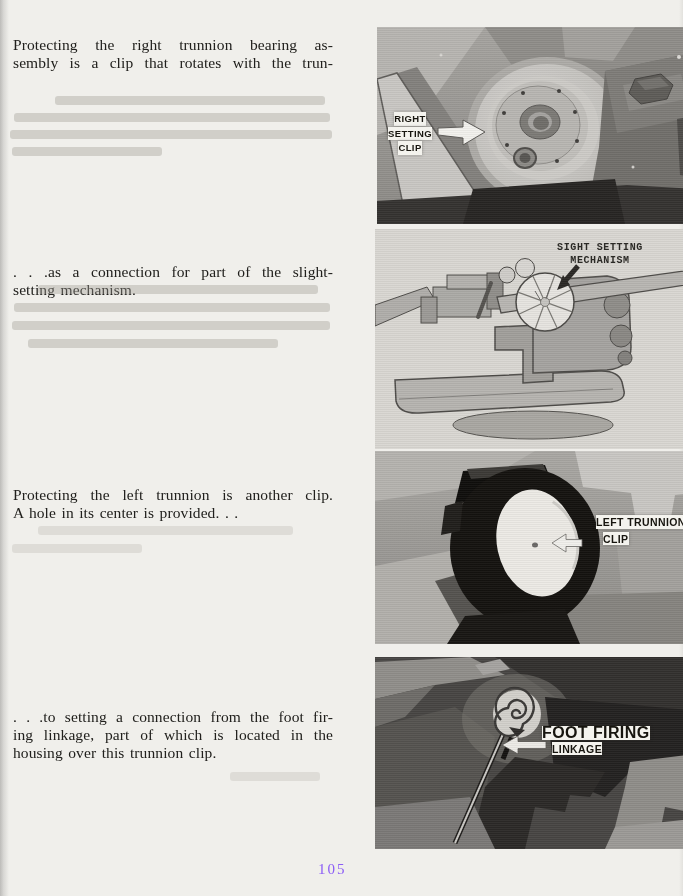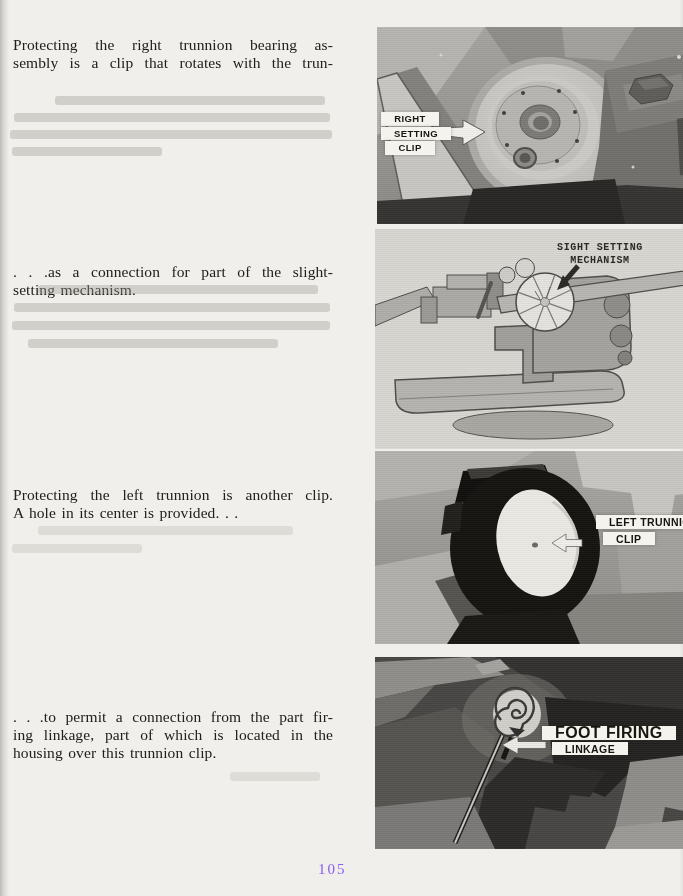--- a/index.html
+++ b/index.html
@@ -27,21 +27,21 @@
   .fig::after{content:"";position:absolute;inset:0;pointer-events:none;
         background:repeating-linear-gradient(0deg,rgba(255,255,255,.045) 0 1px,rgba(0,0,0,.045) 1px 2px);}
   #fig1{left:337px;top:11px;width:335px;height:197px;}
   #fig2{left:335px;top:213px;width:337px;height:220px;}
   #fig3{left:335px;top:435px;width:337px;height:193px;}
   #fig4{left:335px;top:641px;width:337px;height:192px;}
 
   .strips{position:absolute;font-family:"Liberation Sans",sans-serif;font-weight:bold;
         color:var(--label-ink);z-index:3;}
   .strips .row{line-height:12.5px;white-space:nowrap;}
-  .strips .box{display:inline-block;background:var(--label-box);padding:1px 13px 0;
+  .strips .box{display:inline-block;background:var(--label-box);padding:1px 0 0;
         font-size:9.5px;letter-spacing:.4px;box-shadow:0 0 3px rgba(40,40,38,.35);}
   .strips.center{text-align:center;}
 
   .drawlabel{position:absolute;font-family:Liberation Mono, monospace;font-weight:bold;
         font-size:10px;letter-spacing:.6px;color:#2b2a26;text-align:center;
         line-height:13px;z-index:3;white-space:nowrap;}
 
   .pagenum{position:absolute;left:318px;top:861px;font-size:15px;letter-spacing:2px;
         color:#8b5cf6;}
 </style>
@@ -71,21 +71,21 @@
   <div class="ghost" style="left:28px;top:339px;width:250px"></div>
 
   <p class="para" style="top:486px">
     <span class="jline">Protecting the left trunnion is another clip.</span>
     <span class="lline">A hole in its center is provided. . .</span>
   </p>
   <div class="ghost faint" style="left:38px;top:526px;width:255px"></div>
   <div class="ghost faint" style="left:12px;top:544px;width:130px"></div>
 
   <p class="para" style="top:708px">
-    <span class="jline">. . .to permit a connection from the part fir-</span>
+    <span class="jline">. . .to setting a connection from the foot fir-</span>
     <span class="jline">ing linkage, part of which is located in the</span>
     <span class="lline">housing over this trunnion clip.</span>
   </p>
   <div class="ghost faint" style="left:230px;top:772px;width:90px"></div>
 
   <figure class="fig" id="fig1">
     <svg viewBox="0 0 335 197" preserveAspectRatio="none">
       <defs>
         <linearGradient id="f1bg" x1="0" y1="0" x2="0" y2="1">
           <stop offset="0" stop-color="#a6a4a0"></stop>

